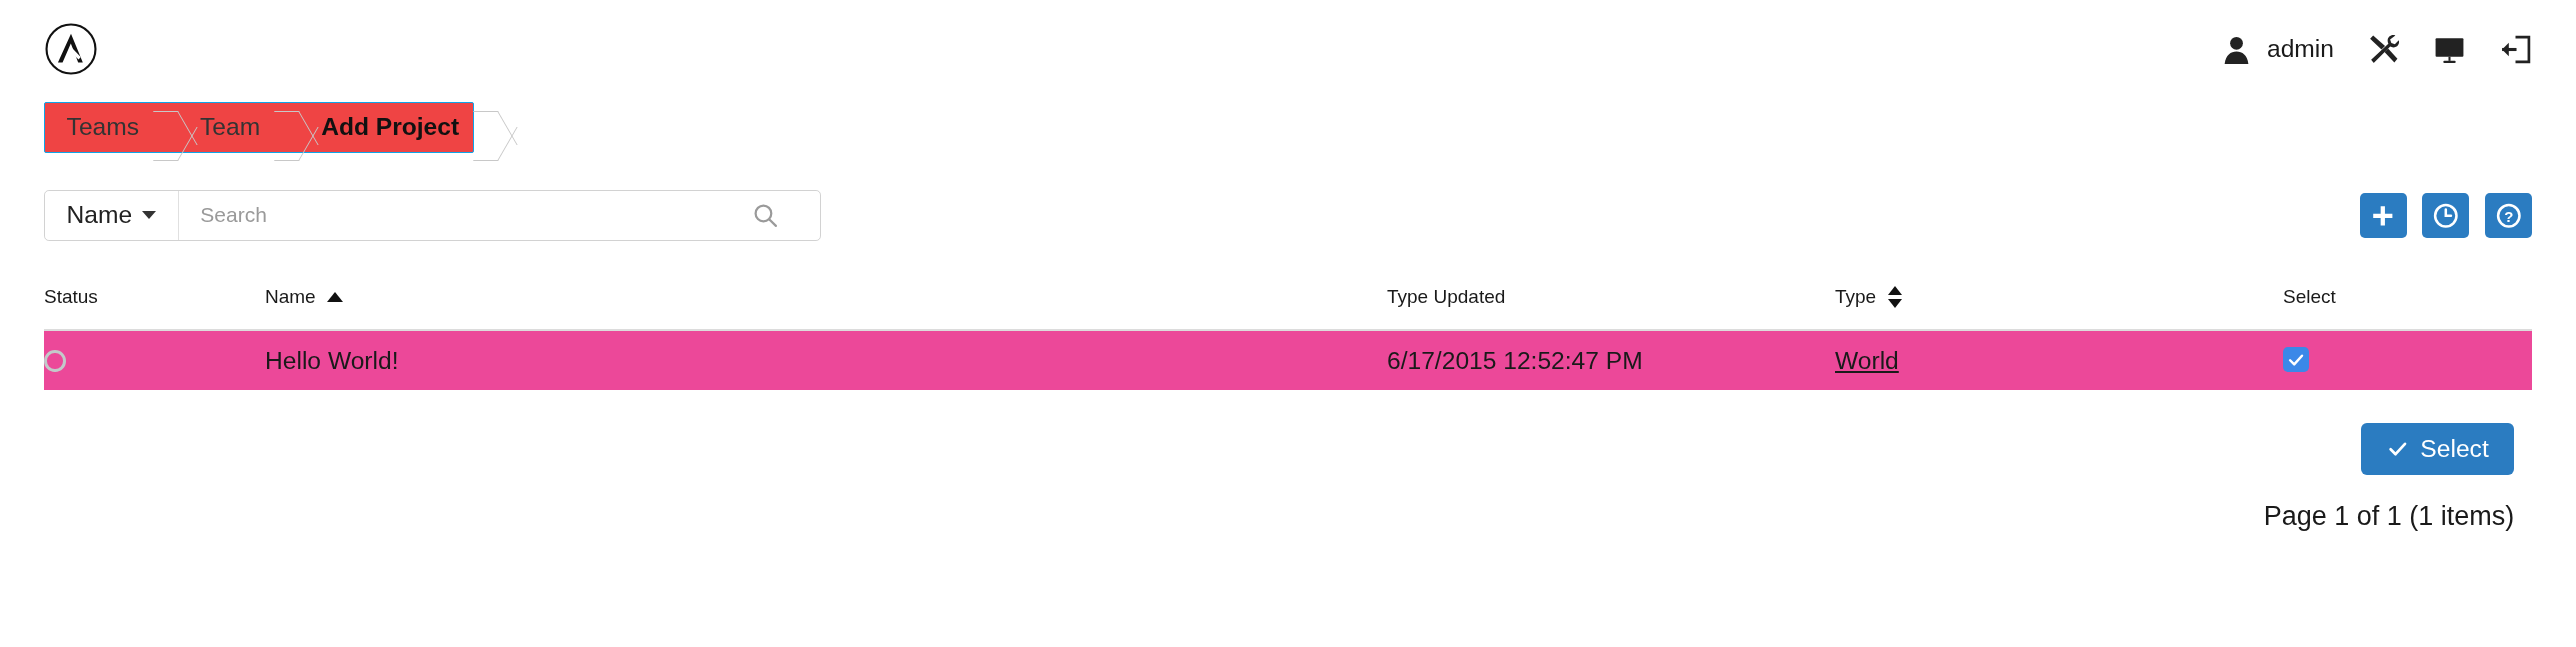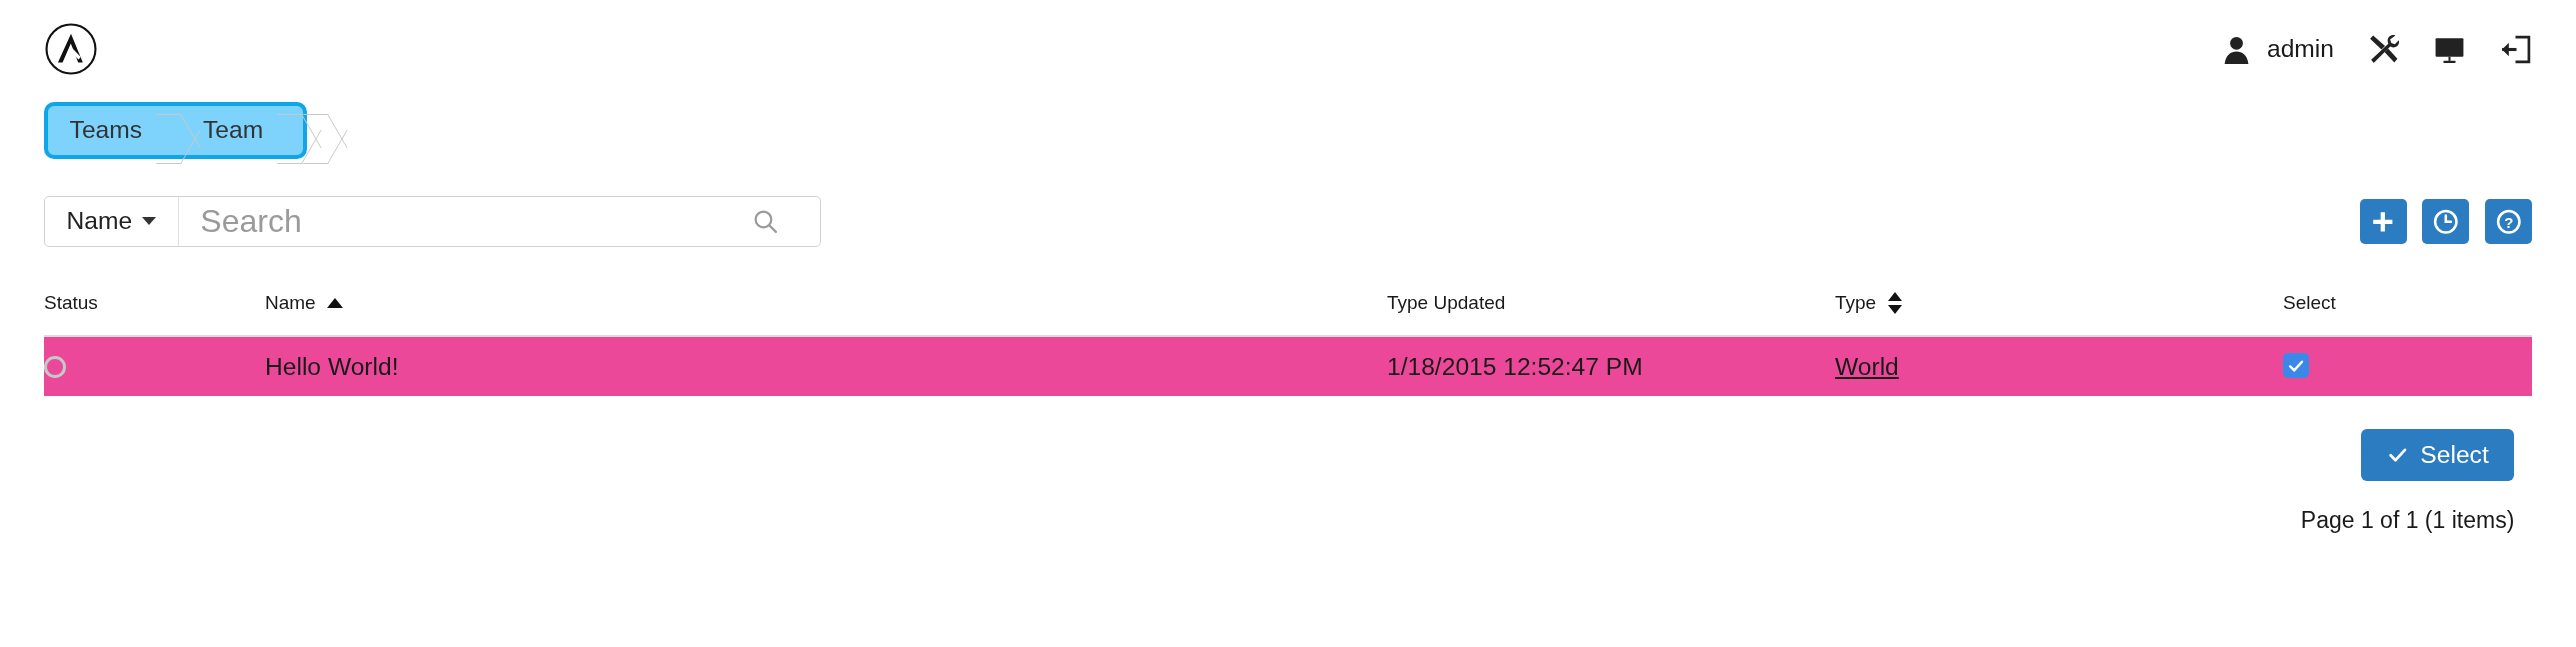--- a/index.html
+++ b/index.html
@@ -82,23 +82,23 @@
 
   
   .breadcrumb-wrap {
     padding: 0 44px;
     margin-top: 3.9px;
   }
   .breadcrumb {
     display: inline-flex;
     align-items: stretch;
     height: 49px;
-    border: 4px solid #0ea5e9;
-    border-radius: 10px;
-    background: #7dd3fc;
+    border: 1px solid #0ea5e9;
+    border-radius: 2px;
+    background: #ef4444;
     overflow: visible;
     position: relative;
   }
   .crumb {
     display: flex;
     align-items: center;
     padding: 0 13.8px 0 21.6px;
     font-size: 24.6px;
     color: #333;
     position: relative;
@@ -183,21 +183,21 @@
   .search-field {
     flex: 1;
     display: flex;
     align-items: center;
     padding: 0 19.7px;
     position: relative;
   }
   .search-input {
     border: none;
     outline: none;
-    font-size: 32px;
+    font-size: 21px;
     font-family: "Liberation Sans", sans-serif;
     color: #333;
     width: 100%;
     background: transparent;
   }
   .search-input::placeholder { color: #9a9a9a; }
   .search-go {
     display: flex;
     align-items: center;
     padding-right: 19.7px;
@@ -319,21 +319,21 @@
     font-family: "Liberation Sans", sans-serif;
     padding: 11.8px 25.6px;
     display: inline-flex;
     align-items: center;
     gap: 11.8px;
     cursor: pointer;
     margin-right: 17.7px;
   }
   .pager-text {
     margin-top: 25.6px;
-    font-size: 23px;
+    font-size: 27px;
     color: #1a1a1a;
     margin-right: 17.7px;
   }
 </style>
 </head>
 <body>
 
 <div class="header">
 
   <div class="brand">
@@ -376,20 +376,21 @@
 
   </div>
 </div>
 
 <div class="breadcrumb-wrap">
   <div class="breadcrumb">
     <span class="crumb">Teams</span>
     <span class="crumb-sep"></span>
     <span class="crumb">Team</span>
     <span class="crumb-sep"></span>
+    <span class="crumb active">Add Project</span>
     <span class="crumb-sep tail"></span>
   </div>
 </div>
 
 <div class="toolbar">
 
   <div class="searchbar">
     <div class="search-key">
       <span>Name</span>
       <span class="caret-down"></span>
@@ -465,21 +466,21 @@
           </span>
         </th>
       </tr>
     </thead>
     <tbody>
       <tr>
         <td class="col-status">
           <span class="status-dot"></span>
         </td>
         <td class="col-name">Hello World!</td>
-        <td class="col-updated">1/18/2015 12:52:47 PM</td>
+        <td class="col-updated">6/17/2015 12:52:47 PM</td>
         <td class="col-type">World</td>
         <td class="col-select">
           <span class="row-check">
             <svg width="19.7" height="19.7" viewBox="0 0 24 24">
               <path d="M5 12.5 L10 17.5 L19.5 7" fill="none" stroke="#fff" stroke-width="3" stroke-linecap="round" stroke-linejoin="round"></path>
             </svg>
           </span>
         </td>
       </tr>
     </tbody>

